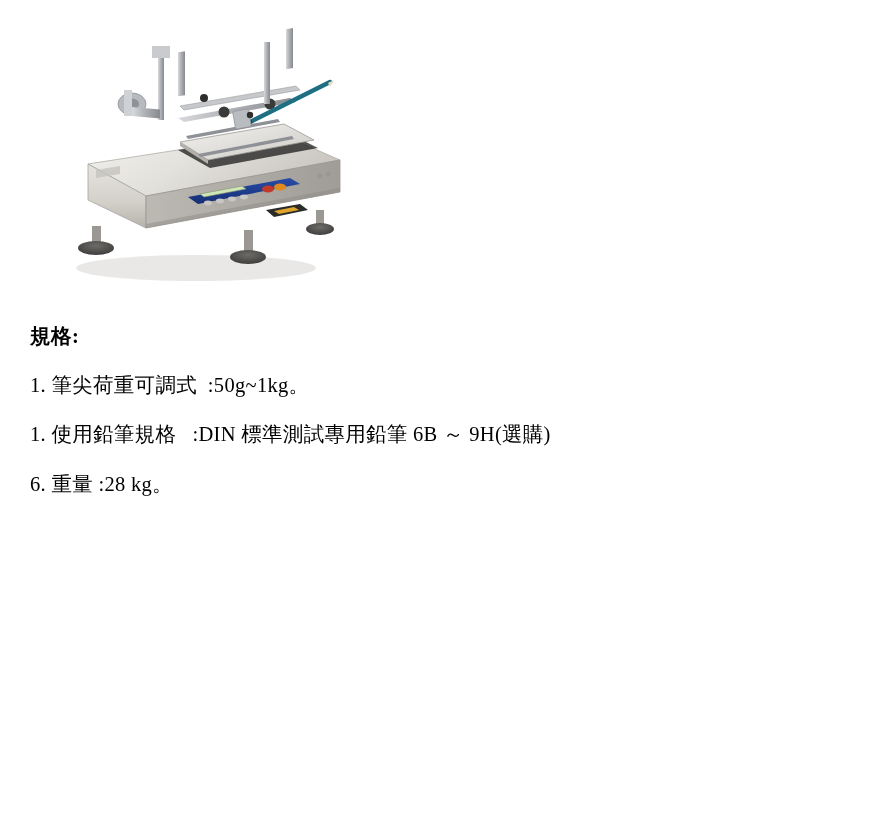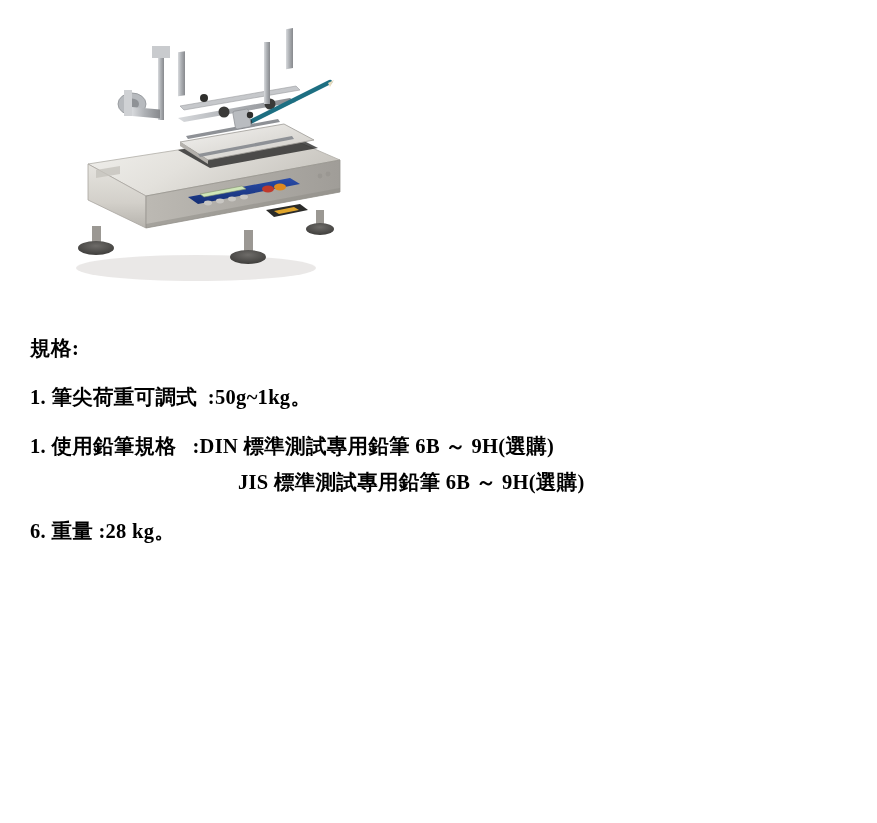--- a/index.html
+++ b/index.html
@@ -36,26 +36,26 @@
   .spec {
     position: absolute;
     left: 30px;
     top: 325px;
     width: 830px;
   }
   .spec-title {
     font-size: 20.5px;
     font-weight: bold;
     letter-spacing: 0.5px;
-    margin: 12px 0 26px 0;
+    margin: 0 0 26px 0;
     line-height: 1.1;
   }
   .spec-line {
     font-size: 20.5px;
-    font-weight: bold;
+    font-weight: normal;
     letter-spacing: 0.3px;
     margin: 0 0 26px 0;
     line-height: 1.15;
     white-space: pre;
   }
   .spec-line.indent {
     padding-left: 208px;
     margin-top: -14px;
   }
 </style>
@@ -192,15 +192,14 @@
       <circle cx="292" cy="162" r="2.4" fill="#9a9792"></circle>
     </g>
   </svg>
 </div>
 
 <div class="spec">
   <div class="spec-title">規格:</div>
 
   <div class="spec-line">1. 筆尖荷重可調式  :50g~1kg。</div>
   <div class="spec-line">1. 使用鉛筆規格   :DIN 標準測試專用鉛筆 6B ～ 9H(選購)</div>
-  <div class="spec-line indent">JIS 標準測試專用鉛筆 6B ～ 9H(選購)</div>
   <div class="spec-line">6. 重量 :28 kg。</div>
 </div>
 
 </body></html>

